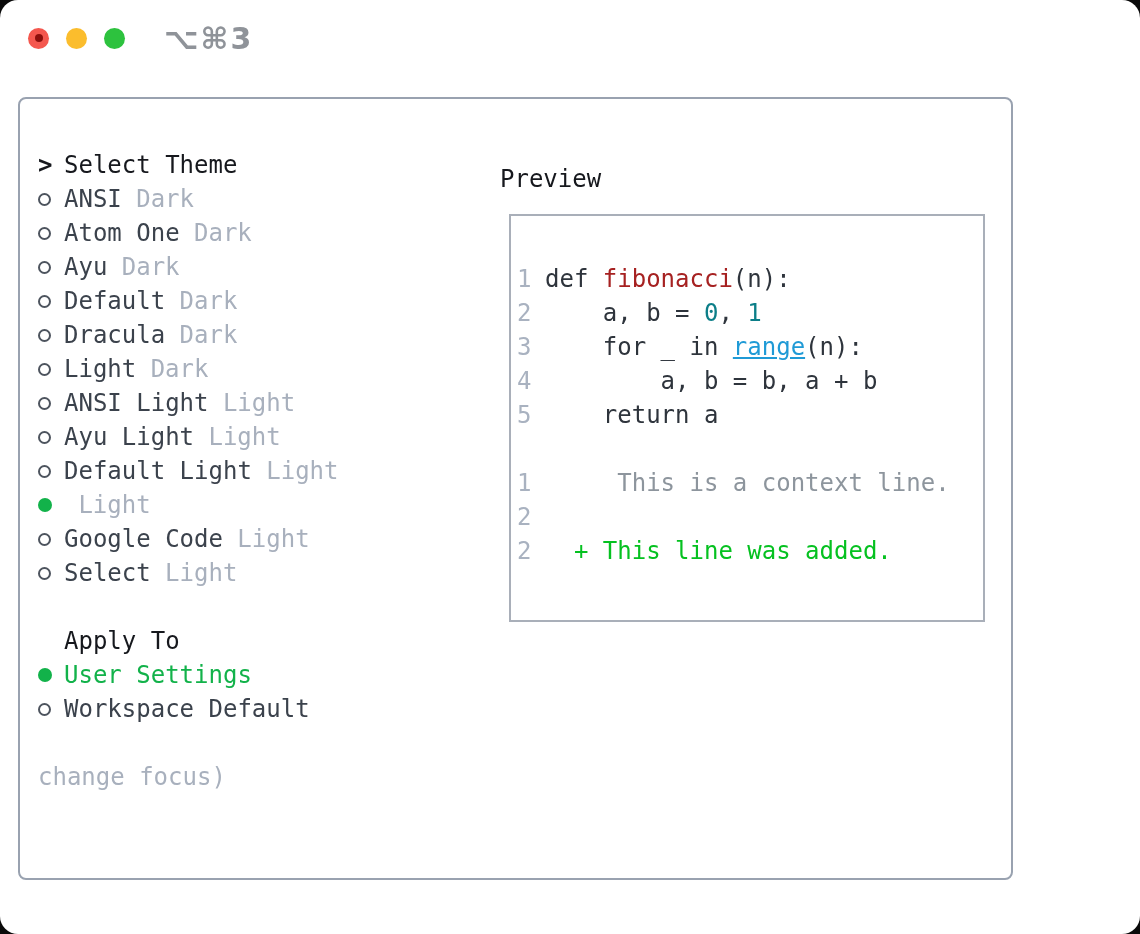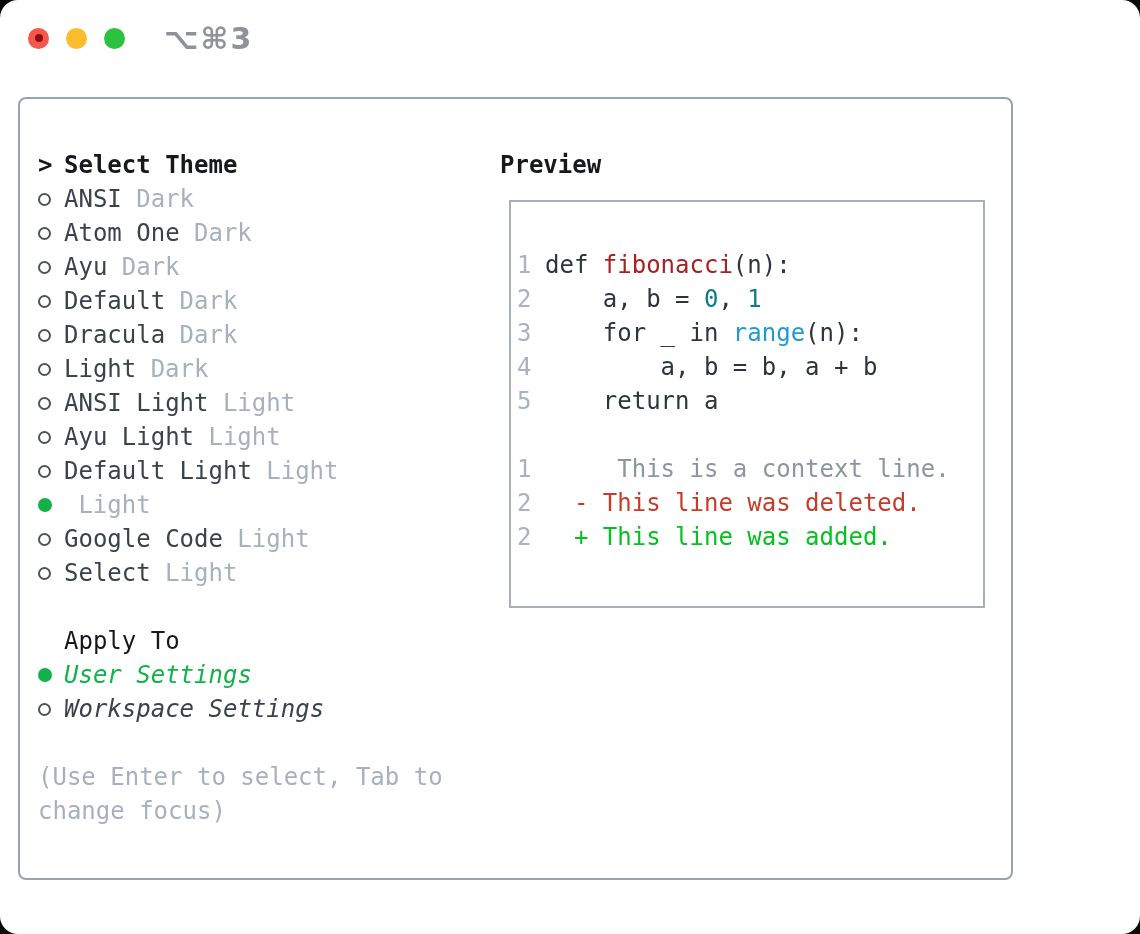--- a/index.html
+++ b/index.html
@@ -42,43 +42,43 @@
   
   .panel {
     position: absolute; left: 18px; top: 97px;
     width: 995px; height: 783px;
     border: 2px solid var(--panel-border);
     border-radius: 8px;
     box-sizing: border-box;
     background: #ffffff;
   }
   .left-col  { position: absolute; left: 18px;  top: 49px; }
-  .right-col { position: absolute; left: 480px; top: 49px; }
+  .right-col { position: absolute; left: 480px; top: 63px; }
   .row { display: flex; align-items: center; height: 34px; font-size: 24px; }
   .row.spacer { height: 34px; }
   .marker {
     width: 26px; flex: 0 0 26px;
     display: flex; align-items: center;
   }
   .prompt { color: var(--text-strong); font-weight: bold; }
-  .title  { color: var(--text-strong); font-weight: bold; }
+  .title  { color: var(--text-strong); font-weight: normal; }
   .radio {
     width: 9px; height: 9px; border-radius: 50%;
     border: 2px solid var(--radio-outline);
     background: transparent;
   }
   .radio.sel {
     width: 14px; height: 14px; border: none;
     background: var(--green-sel);
   }
   .theme-name { color: var(--text-item); white-space: pre; }
   .theme-name.sel { color: var(--green-sel); }
   .theme-tag { color: var(--text-muted); margin-left: 14.4px; white-space: pre; }
   .section-title { color: var(--text-strong); }
-  .opt-label { color: var(--text-item); white-space: pre; font-style: italic; }
+  .opt-label { color: var(--text-item); white-space: pre; }
   .opt-label.sel { color: var(--green-sel); }
   .hint-line {
     height: 34px; display: flex; align-items: center;
     font-size: 24px; color: var(--text-muted); white-space: pre;
   }
   
   .preview-box {
     margin-left: 9px; margin-top: 18px;
     width: 476px; height: 408px;
     border: 2px solid var(--preview-border);
@@ -86,21 +86,21 @@
     padding: 46px 0 0 6px;
     background: #ffffff;
     overflow: hidden;
   }
   .cline { display: flex; align-items: center; height: 34px; font-size: 24px; }
   .ln { width: 14px; flex: 0 0 14px; text-align: left; color: var(--ln); margin-right: 14px; }
   .ccontent { white-space: pre; }
   .c-plain   { color: var(--code-plain); }
   .c-func    { color: var(--func-red); }
   .c-num     { color: var(--num-teal); }
-  .c-builtin { color: var(--builtin-blue); }
+  .c-builtin { color: var(--builtin-blue); text-decoration: underline; }
   .c-context { color: var(--context-gray); text-align: right; }
   .c-deleted { color: var(--del-red); }
   .c-added   { color: var(--add-green); }
 </style>
 </head>
 <body>
 
 <div class="screen">
 
   <div class="titlebar">
@@ -217,27 +217,26 @@
           <div class="row">
             <span class="marker">
               <span class="radio sel"></span>
             </span>
             <span class="opt-label sel">User Settings</span>
           </div>
           <div class="row">
             <span class="marker">
               <span class="radio"></span>
             </span>
-            <span class="opt-label">Workspace Settings</span>
+            <span class="opt-label">Workspace Default</span>
           </div>
         </div>
 
       <div class="row spacer"></div>
 
-      <div class="hint-line">(Use Enter to select, Tab to</div>
       <div class="hint-line">change focus)</div>
     </div>
 
     <div class="right-col">
       <div class="row">
         <span class="title">Preview</span>
       </div>
       <div class="preview-box" id="code-block">
           <div class="cline">
             <span class="ln">1</span>
@@ -262,21 +261,20 @@
           <div class="cline">
             <span class="ln"></span>
             <span class="ccontent"></span>
           </div>
           <div class="cline">
             <span class="ln">1</span>
             <span class="ccontent"><span class="c-context">     This is a context line.</span></span>
           </div>
           <div class="cline">
             <span class="ln">2</span>
-            <span class="ccontent"><span class="c-deleted">  - This line was deleted.</span></span>
           </div>
           <div class="cline">
             <span class="ln">2</span>
             <span class="ccontent"><span class="c-added">  + This line was added.</span></span>
           </div>
         </div>
     </div>
 
   </div>
 </div>

